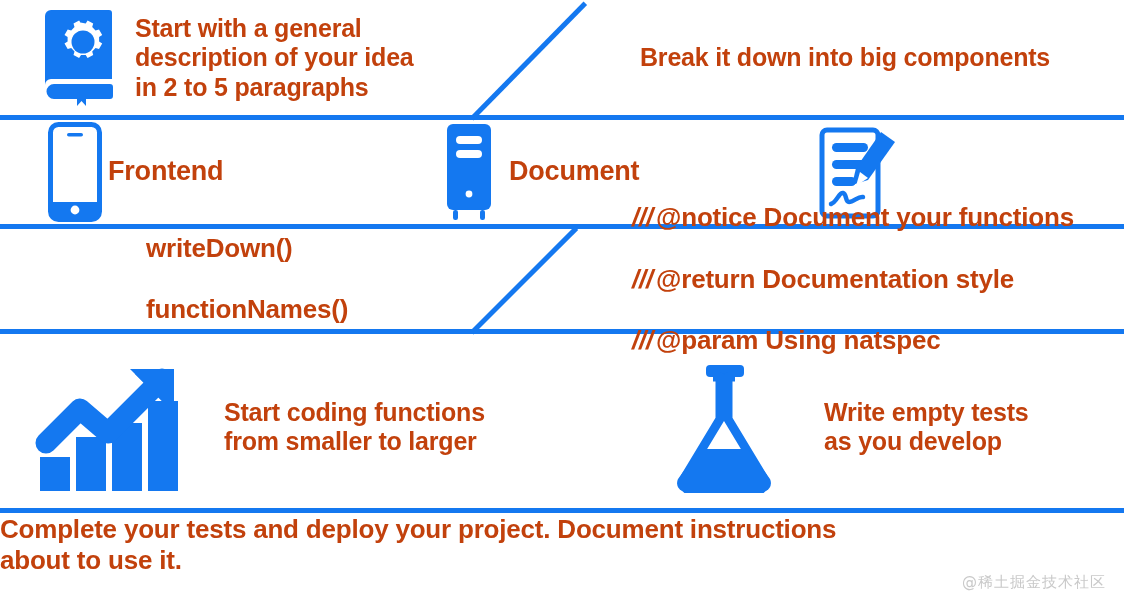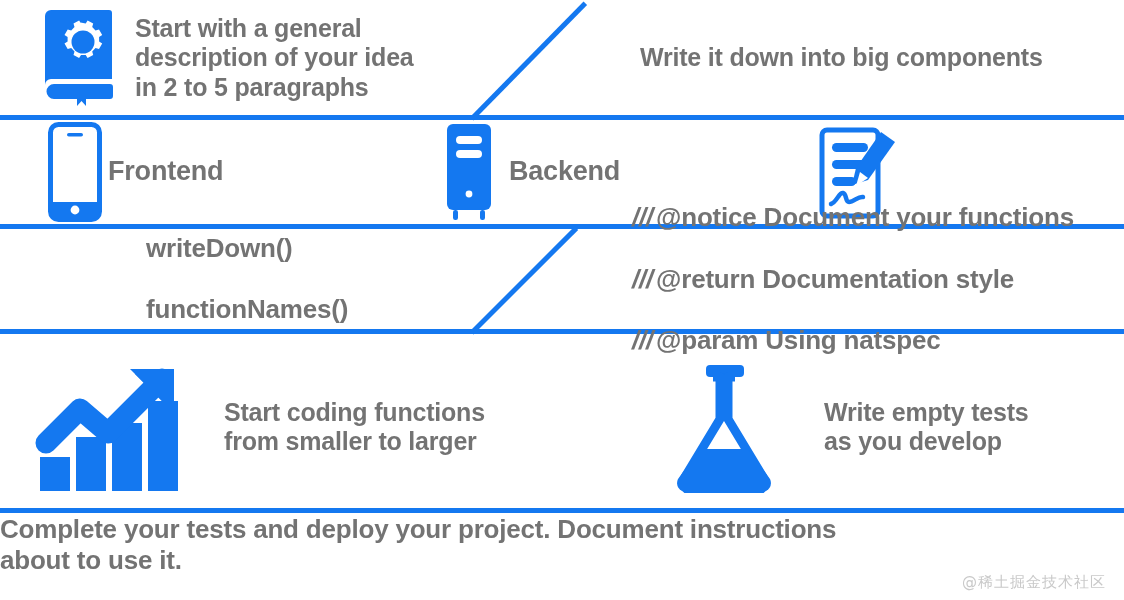--- a/index.html
+++ b/index.html
@@ -63,21 +63,21 @@
   .row-5 { top: 513px; height: 87px; }
 
   .cell {
     position: absolute;
     display: flex;
     align-items: center;
   }
 
   
   .txt {
-    color: #737373;
+    color: #c2410c;
     font-weight: 700;
     line-height: 1.18;
     white-space: pre-line;
     letter-spacing: -0.2px;
   }
   .txt-head   { font-size: 25px; }
   .txt-label  { font-size: 27px; }
   .txt-code   { font-size: 26px; }
   .txt-body   { font-size: 25px; }
   .txt-footer { font-size: 26px; }
@@ -150,21 +150,21 @@
         <path d="M9 76 h56 a3 3 0 0 1 3 3 v9 a3 3 0 0 1 -3 3 h-24 v-6 h-9 v6 h-23
                  a6 6 0 0 1 0 -15 z" fill="#1478f0"></path>
         <path d="M32 82 h9 v16 l-4.5 -5 l-4.5 5 z" fill="#1478f0"></path>
       </svg>
       <div class="txt txt-head">Start with a general
 description of your idea
 in 2 to 5 paragraphs</div>
     </div>
 
     <div class="cell" id="c-r1-break">
-      <div class="txt txt-head">Write it down into big components</div>
+      <div class="txt txt-head">Break it down into big components</div>
     </div>
   </div>
 
   <div class="row row-2">
 
     <div class="cell" id="c-r2-frontend">
       <svg class="icon" width="54" height="100" viewBox="0 0 54 100">
         <rect x="2.5" y="2.5" width="49" height="95" rx="8" ry="8" fill="none" stroke="#1478f0" stroke-width="5"></rect>
         <rect x="19" y="11" width="16" height="3.6" rx="1.8" fill="#1478f0"></rect>
         <path d="M2.5 80 h49 v9 a8 8 0 0 1 -8 8 h-33 a8 8 0 0 1 -8 -8 z" fill="#1478f0"></path>
@@ -175,21 +175,21 @@
 
     <div class="cell" id="c-r2-backend">
       <svg class="icon" width="56" height="100" viewBox="0 0 56 100">
         <rect x="4" y="2" width="44" height="86" rx="6" ry="6" fill="#1478f0"></rect>
         <rect x="13" y="14" width="26" height="8" rx="4" fill="#ffffff"></rect>
         <rect x="13" y="28" width="26" height="8" rx="4" fill="#ffffff"></rect>
         <circle cx="26" cy="72" r="3.4" fill="#ffffff"></circle>
         <rect x="10" y="88" width="5" height="10" rx="2.2" fill="#1478f0"></rect>
         <rect x="37" y="88" width="5" height="10" rx="2.2" fill="#1478f0"></rect>
       </svg>
-      <div class="txt txt-label">Backend</div>
+      <div class="txt txt-label">Document</div>
     </div>
 
     <div class="cell" id="c-r2-contracts">
       <svg class="icon" width="84" height="96" viewBox="0 0 84 96">
         <rect x="4" y="6" width="56" height="86" rx="5" ry="5" fill="none" stroke="#1478f0" stroke-width="5"></rect>
         <rect x="14" y="19" width="36" height="9" rx="4.5" fill="#1478f0"></rect>
         <rect x="14" y="36" width="36" height="9" rx="4.5" fill="#1478f0"></rect>
         <rect x="14" y="53" width="24" height="9" rx="4.5" fill="#1478f0"></rect>
         <path d="M13 80 c6 -2 8 -12 12 -11 c4 1 2 9 6 9 c5 0 9 -6 14 -5" fill="none" stroke="#1478f0" stroke-width="4.5" stroke-linecap="round"></path>
         <path d="M63 8 l14 10 l-27 38 l-16 5 l4 -17 z" fill="#1478f0"></path>

